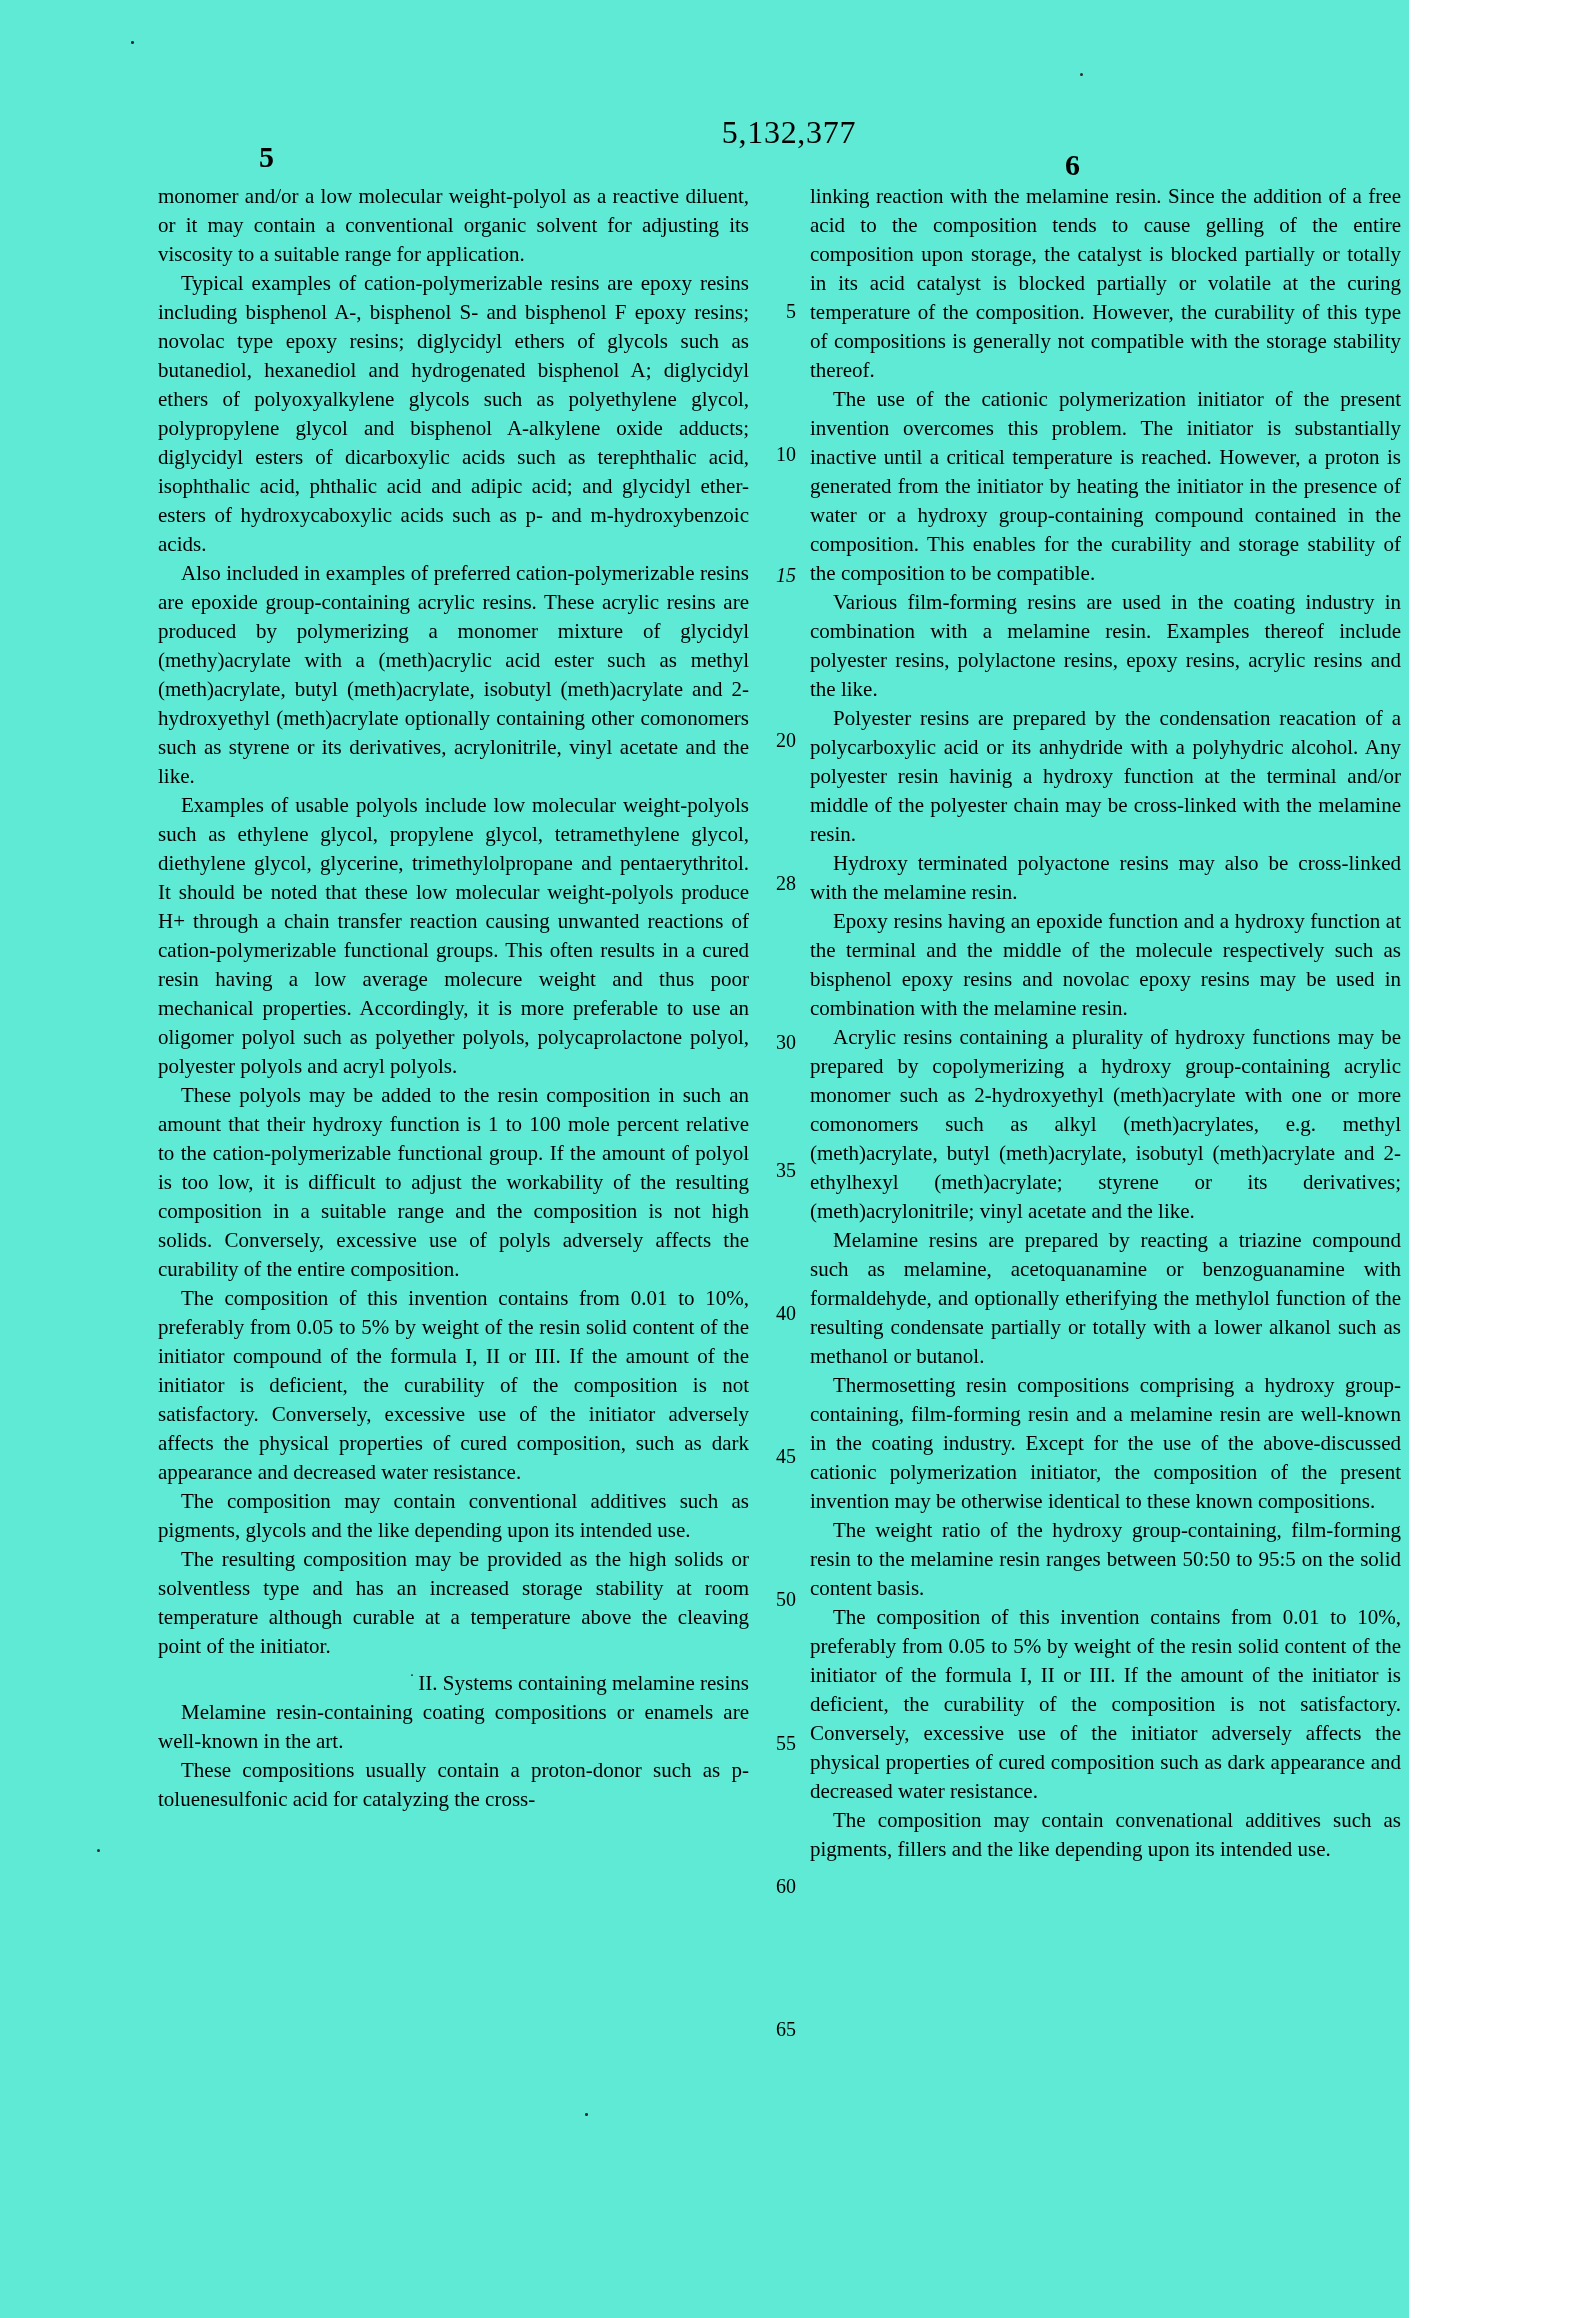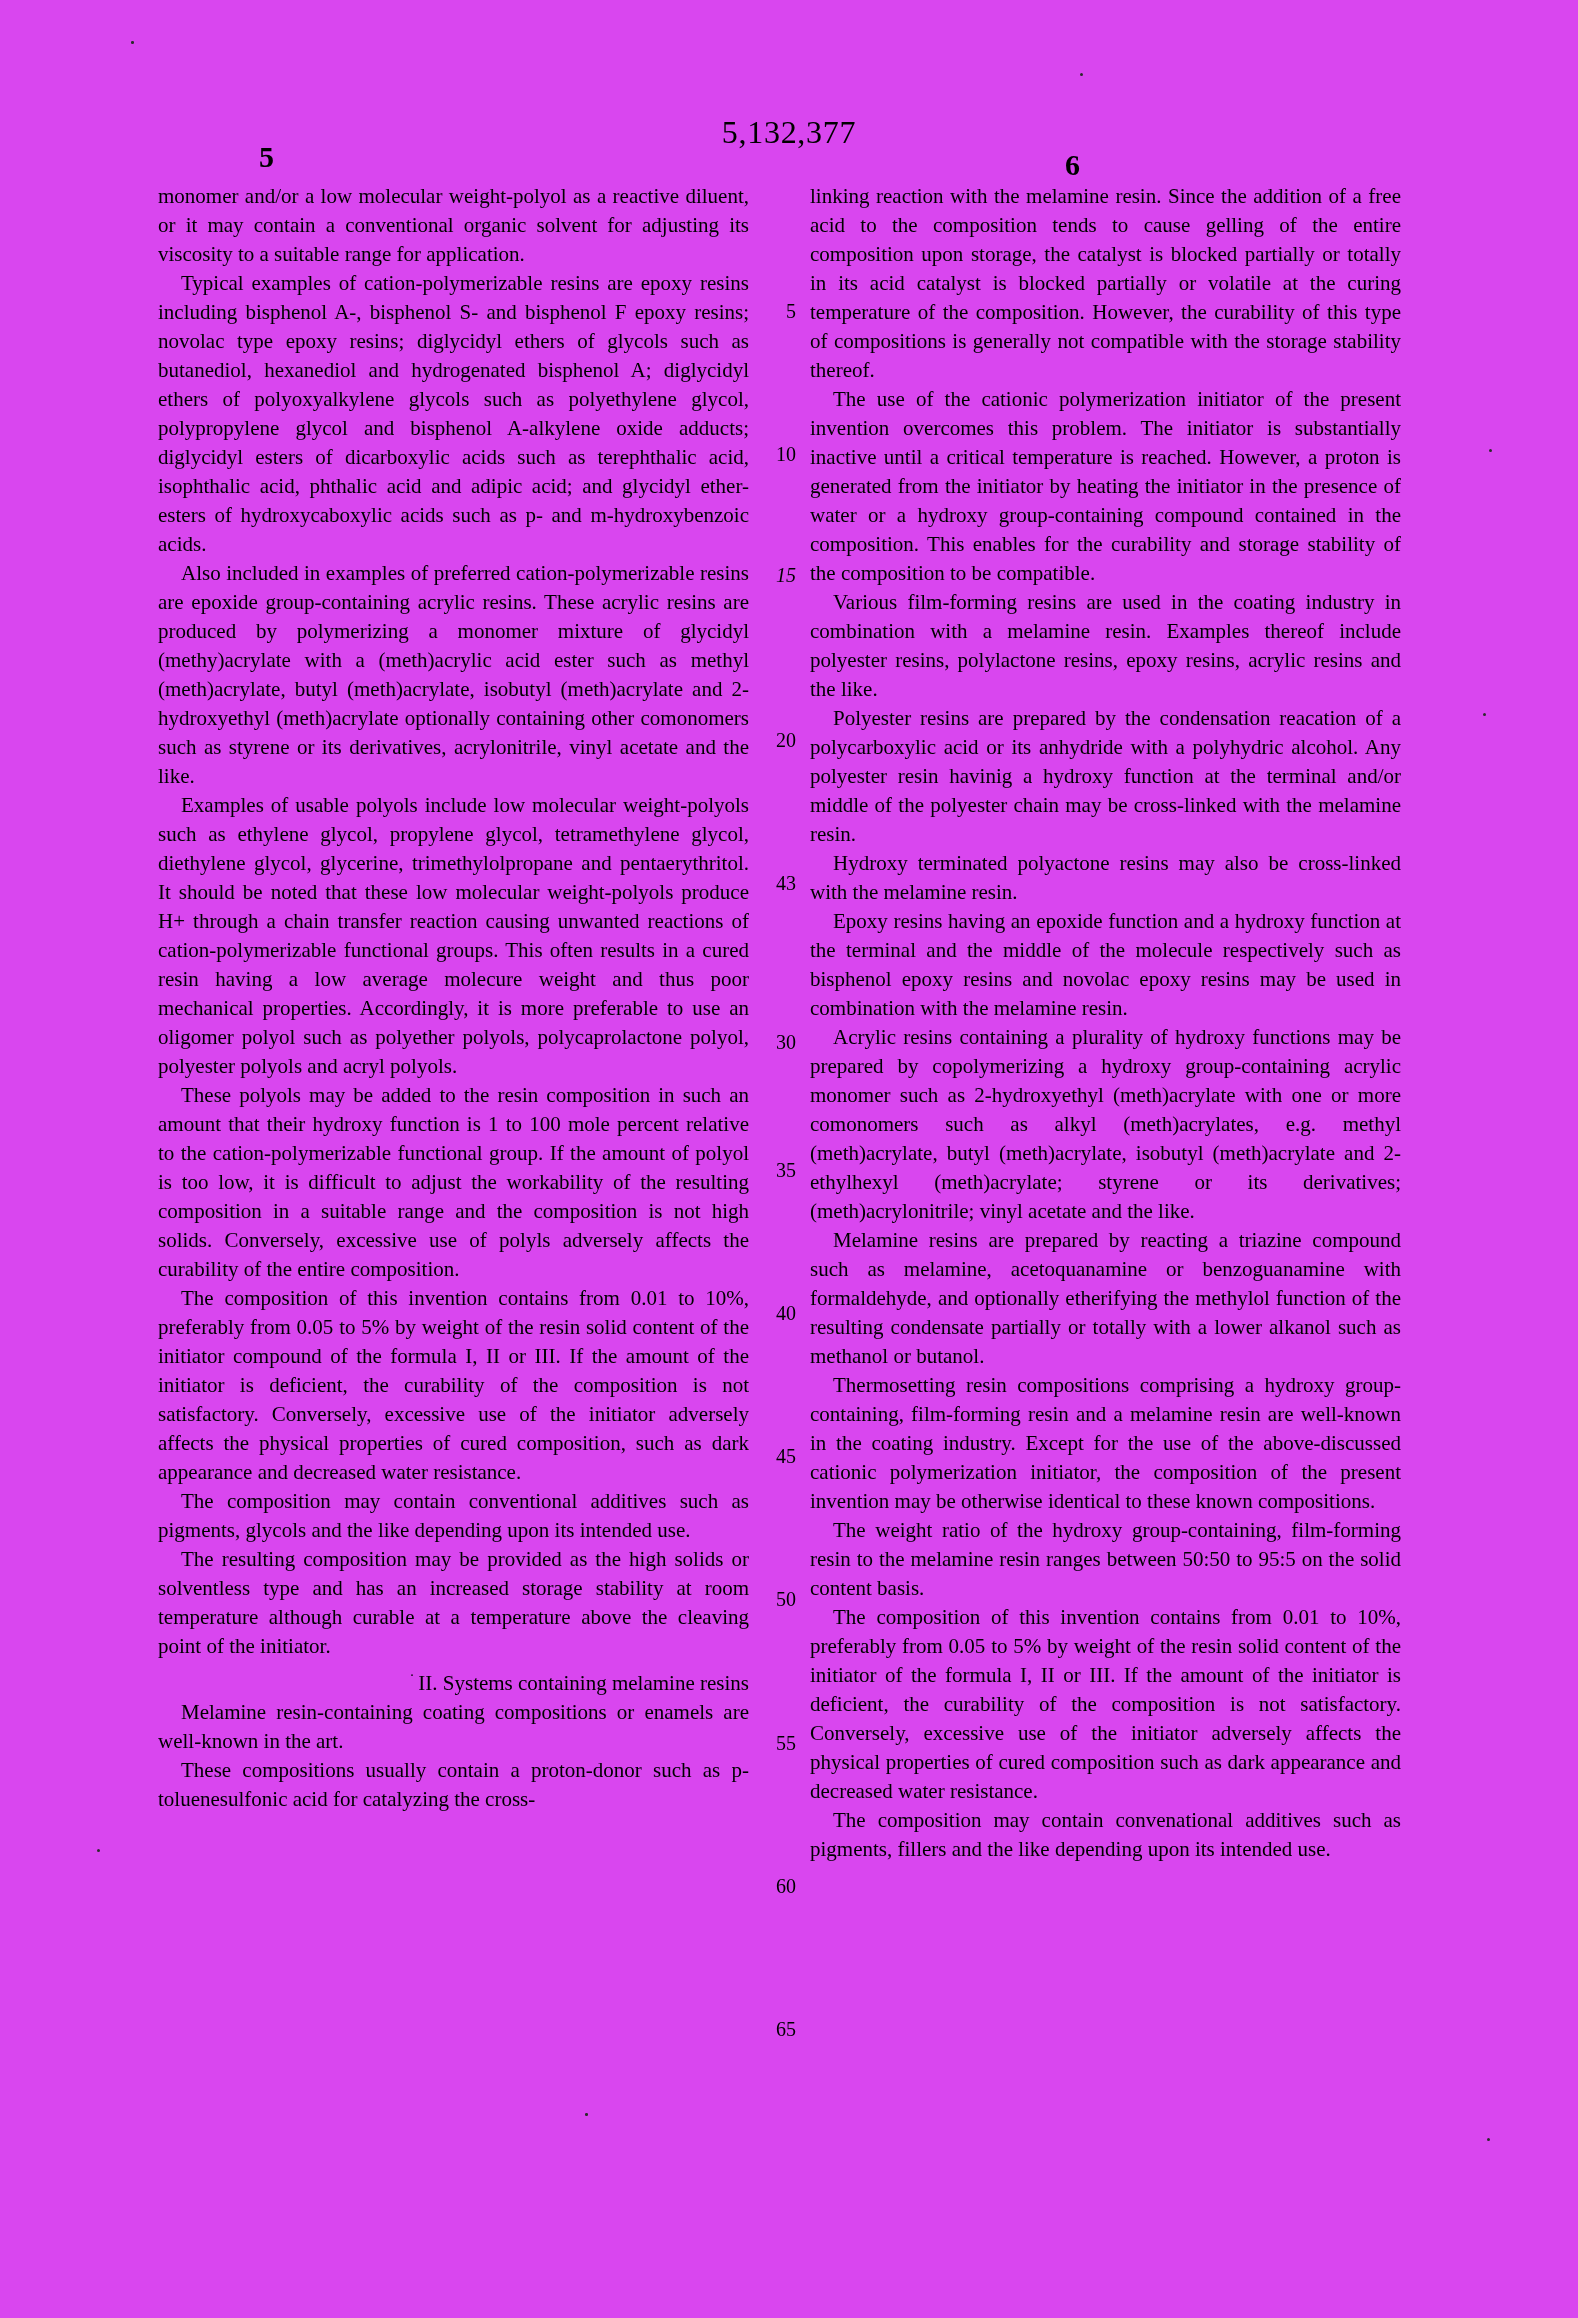--- a/index.html
+++ b/index.html
@@ -6,23 +6,23 @@
     margin: 0;
     padding: 0;
     background: #ffffff;
   }
   body {
     font-family: "Liberation Serif", "DejaVu Serif", serif;
     color: #000000;
   }
   .page {
     position: relative;
-    width: 1578px;
+    width: 1409px;
     height: 2319px;
-    background: #d946ef;
+    background: #5eead4;
     overflow: hidden;
   }
 
   
   .running-head {
     position: absolute;
     left: 0;
     top: 114px;
     width: 1578px;
     text-align: center;
@@ -114,21 +114,21 @@
 
   <div class="running-head">5,132,377</div>
   <div class="page-num left">5</div>
   <div class="page-num right">6</div>
 
   <div class="linenos">
       <div class="lineno" style="top: 115px;">5</div>
       <div class="lineno" style="top: 258px;">10</div>
       <div class="lineno" style="top: 379px; font-style: italic;">15</div>
       <div class="lineno" style="top: 544px; text-align: right;">20</div>
-      <div class="lineno" style="top: 687px;">43</div>
+      <div class="lineno" style="top: 687px;">28</div>
       <div class="lineno" style="top: 812px; margin-top: 34px;">30</div>
       <div class="lineno" style="top: 974px;">35</div>
       <div class="lineno" style="top: 1117px;">40</div>
       <div class="lineno" style="top: 1260px; text-align: right;">45</div>
       <div class="lineno" style="top: 1403px;">50</div>
       <div class="lineno" style="top: 1547px;">55</div>
       <div class="lineno" style="top: 1690px;">60</div>
       <div class="lineno" style="top: 1833px;">65</div>
     </div>
 

